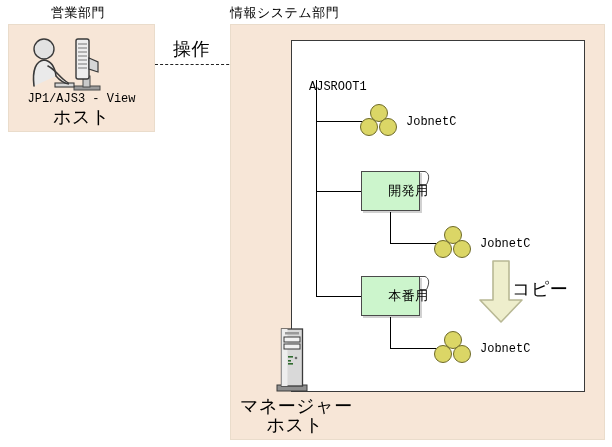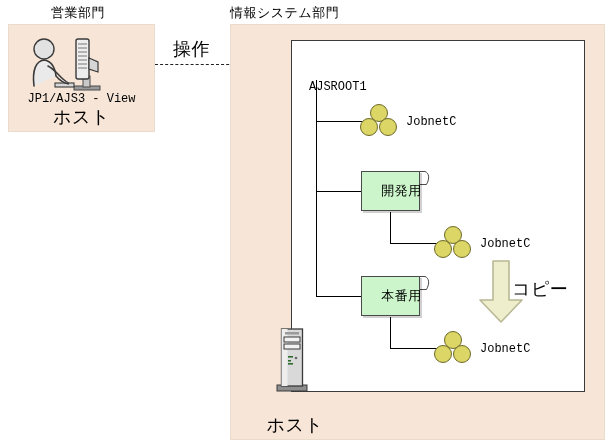--- a/index.html
+++ b/index.html
@@ -69,21 +69,21 @@
     background:#CCF5CC;
     border:1px solid #4a4a4a;
     box-sizing:border-box;
     box-shadow:2px 2px 0 rgba(0,0,0,0.18);
   }
   .folder-tab{
     position:absolute;left:58px;top:0px;
     width:13px;height:16px;
   }
   .folder-text{
-    position:absolute;left:11px;top:0;width:59px;height:40px;
+    position:absolute;left:18px;top:0;width:59px;height:40px;
     display:flex;align-items:center;justify-content:center;
     font-family:"Liberation Sans","DejaVu Sans",sans-serif;
     font-size:13px;letter-spacing:0.5px;color:#000;
     white-space:nowrap;
   }
 
   
   .jobnet{position:absolute;width:38px;height:33px;}
   .jobnet .c{
     position:absolute;
@@ -236,15 +236,16 @@
       <rect x="8" y="10" width="16" height="5" fill="#f2f2f2" stroke="#3a3a3a" stroke-width="1"></rect>
       <rect x="8" y="17" width="16" height="5" fill="#f2f2f2" stroke="#3a3a3a" stroke-width="1"></rect>
 
       <rect x="12" y="29" width="5" height="1.6" fill="#2f6b2f"></rect>
       <rect x="12" y="33" width="3" height="1.6" fill="#2f6b2f"></rect>
       <rect x="12" y="36" width="5" height="1.6" fill="#2f6b2f"></rect>
       <circle cx="20" cy="31" r="1.3" fill="#6a6a6a"></circle>
     </svg>
   </div>
 
+  <div class="abs lbl-jp" style="left:240px;top:398px;width:110px;text-align:center;">マネージャー</div>
   <div class="abs lbl-jp" style="left:240px;top:417px;width:110px;text-align:center;">ホスト</div>
 
 </div>
 
 </body></html>

